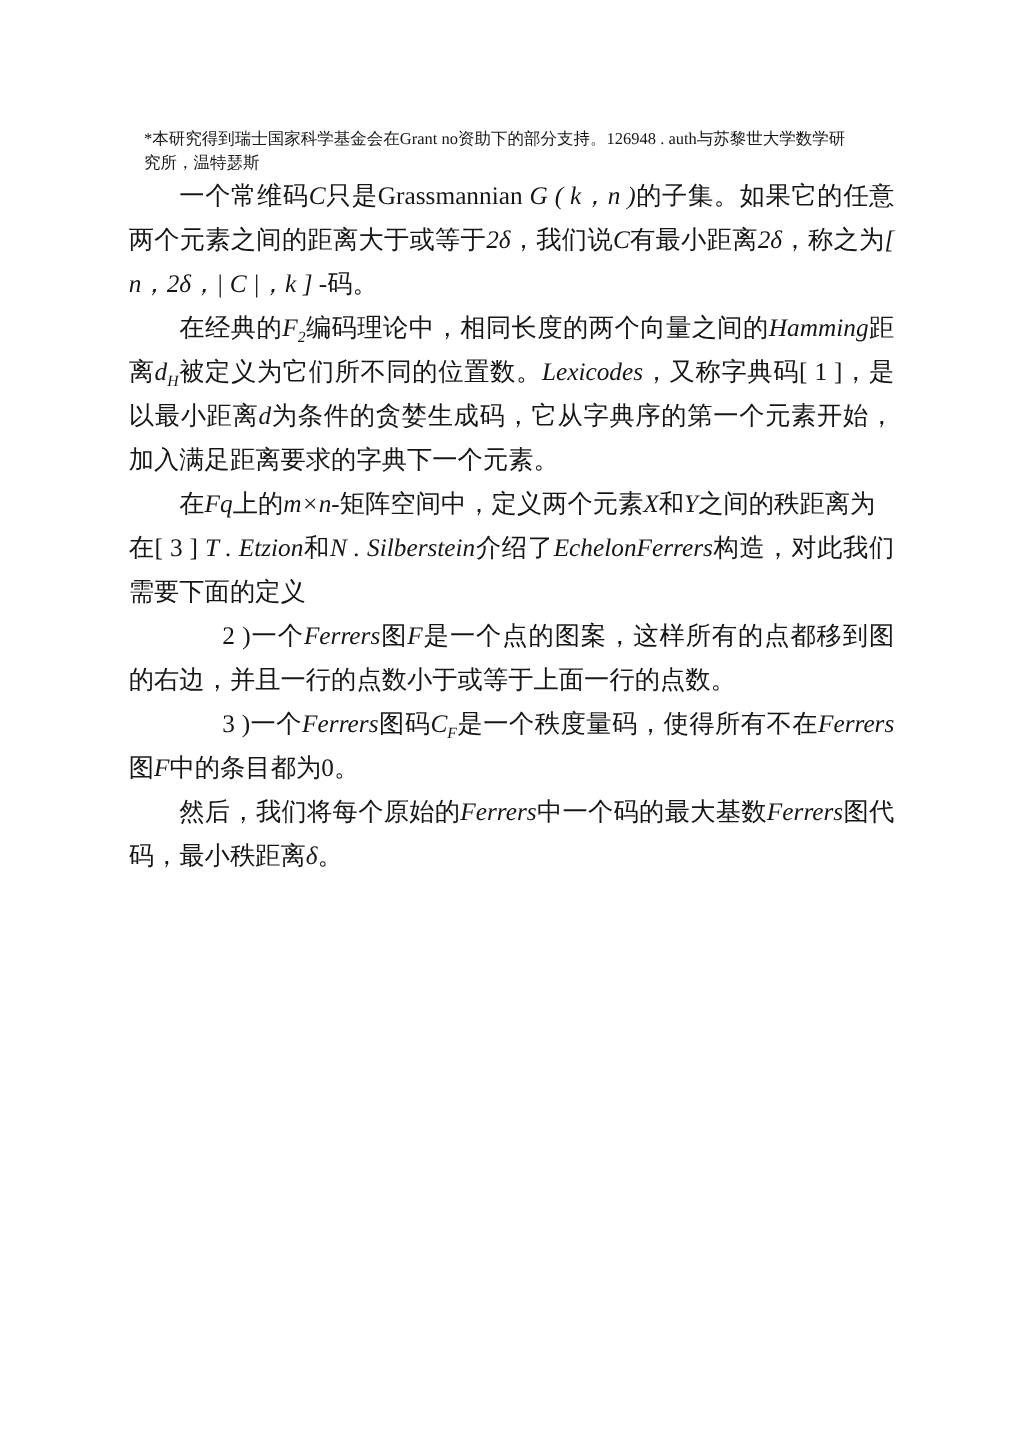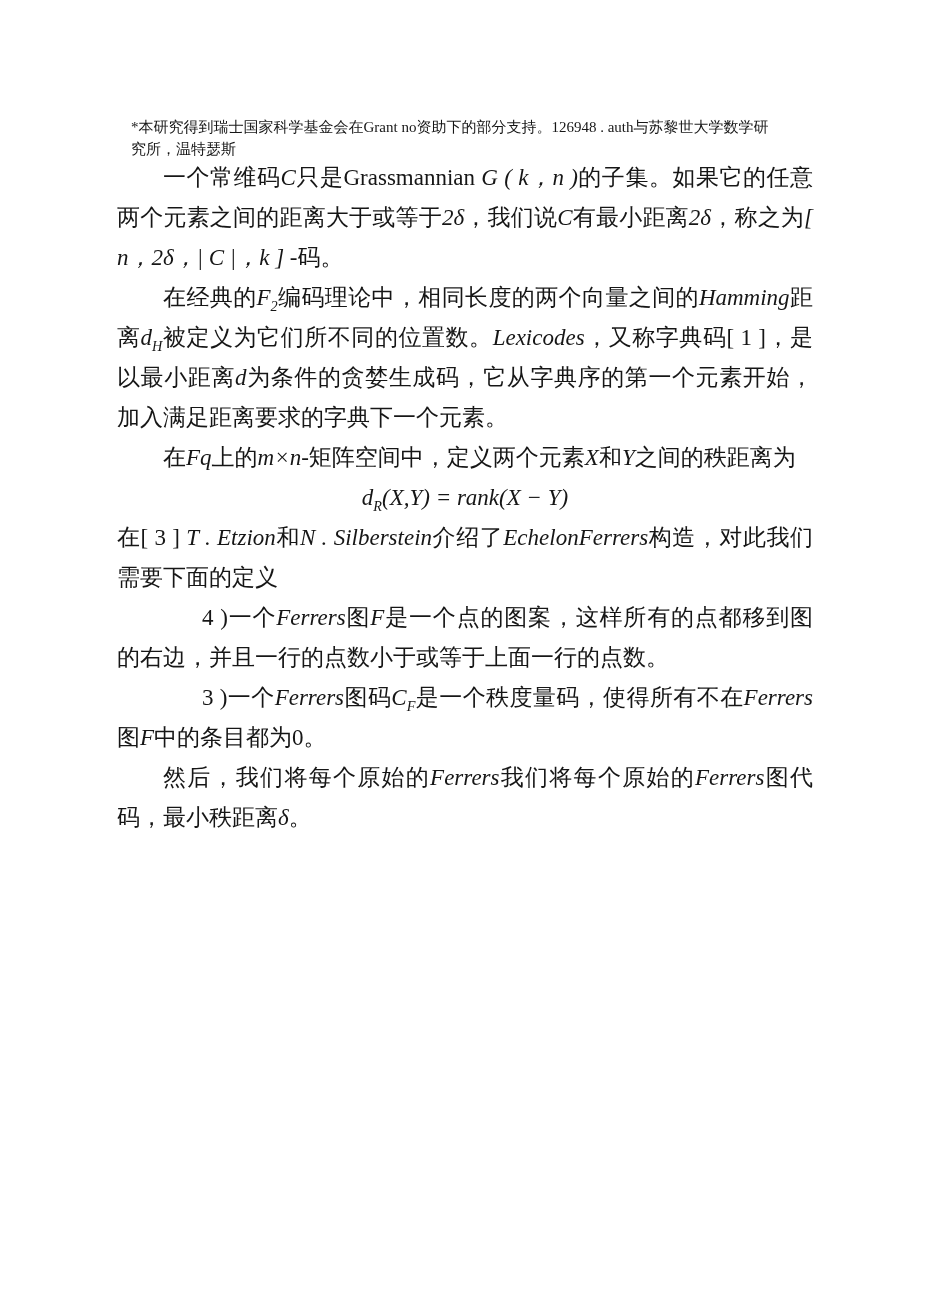--- a/index.html
+++ b/index.html
@@ -64,27 +64,26 @@
 
   <div class="content">
 
     <p class="indent"><span>一个常维码</span><span class="math">C</span><span>只是Grassmannian </span><span class="math">G ( k，n )</span><span>的子集。如果它的任意两个元素之间的距离大于或等于</span><span class="math">2δ</span><span>，我们说</span><span class="math">C</span><span>有最小距离</span><span class="math">2δ</span><span>，称之为</span><span class="math">[ n，2δ，| C |，k ]</span><span> -码。</span></p>
 
 
     <p class="indent"><span>在经典的</span><span class="math">F</span><sub class="math">2</sub><span>编码理论中，相同长度的两个向量之间的</span><span class="math">Hamming</span><span>距离</span><span class="math">d</span><sub class="math">H</sub><span>被定义为它们所不同的位置数。</span><span class="math">Lexicodes</span><span>，又称字典码[ 1 ]，是以最小距离</span><span class="math">d</span><span>为条件的贪婪生成码，它从字典序的第一个元素开始，加入满足距离要求的字典下一个元素。</span></p>
 
     <p class="indent"><span>在</span><span class="math">Fq</span><span>上的</span><span class="math">m×n-</span><span>矩阵空间中，定义两个元素</span><span class="math">X</span><span>和</span><span class="math">Y</span><span>之间的秩距离为</span></p>
 
-    <p class="equation"><span class="math">d</span><sub class="math">R</sub><span class="math">(X,Y) = rank(X − Y)</span></p>
 
     <p><span>在[ 3 ] </span><span class="math">T . Etzion</span><span>和</span><span class="math">N . Silberstein</span><span>介绍了</span><span class="math">EchelonFerrers</span><span>构造，对此我们需要下面的定义</span></p>
 
 
-    <p class="indent-item"><span>4 )一个</span><span class="math">Ferrers</span><span>图</span><span class="math">F</span><span>是一个点的图案，这样所有的点都移到图的右边，并且一行的点数小于或等于上面一行的点数。</span></p>
+    <p class="indent-item"><span>2 )一个</span><span class="math">Ferrers</span><span>图</span><span class="math">F</span><span>是一个点的图案，这样所有的点都移到图的右边，并且一行的点数小于或等于上面一行的点数。</span></p>
 
     <p class="indent-item"><span>3 )一个</span><span class="math">Ferrers</span><span>图码</span><span class="math">C</span><sub class="math">F</sub><span>是一个秩度量码，使得所有不在</span><span class="math">Ferrers</span><span>图</span><span class="math">F</span><span>中的条目都为0。</span></p>
 
 
-    <p class="indent"><span>然后，我们将每个原始的</span><span class="math">Ferrers</span><span>我们将每个原始的</span><span class="math">Ferrers</span><span>图代码，最小秩距离</span><span class="math">δ</span><span>。</span></p>
+    <p class="indent"><span>然后，我们将每个原始的</span><span class="math">Ferrers</span><span>中一个码的最大基数</span><span class="math">Ferrers</span><span>图代码，最小秩距离</span><span class="math">δ</span><span>。</span></p>
 
 
   </div>
 </div>
 
 </body></html>

